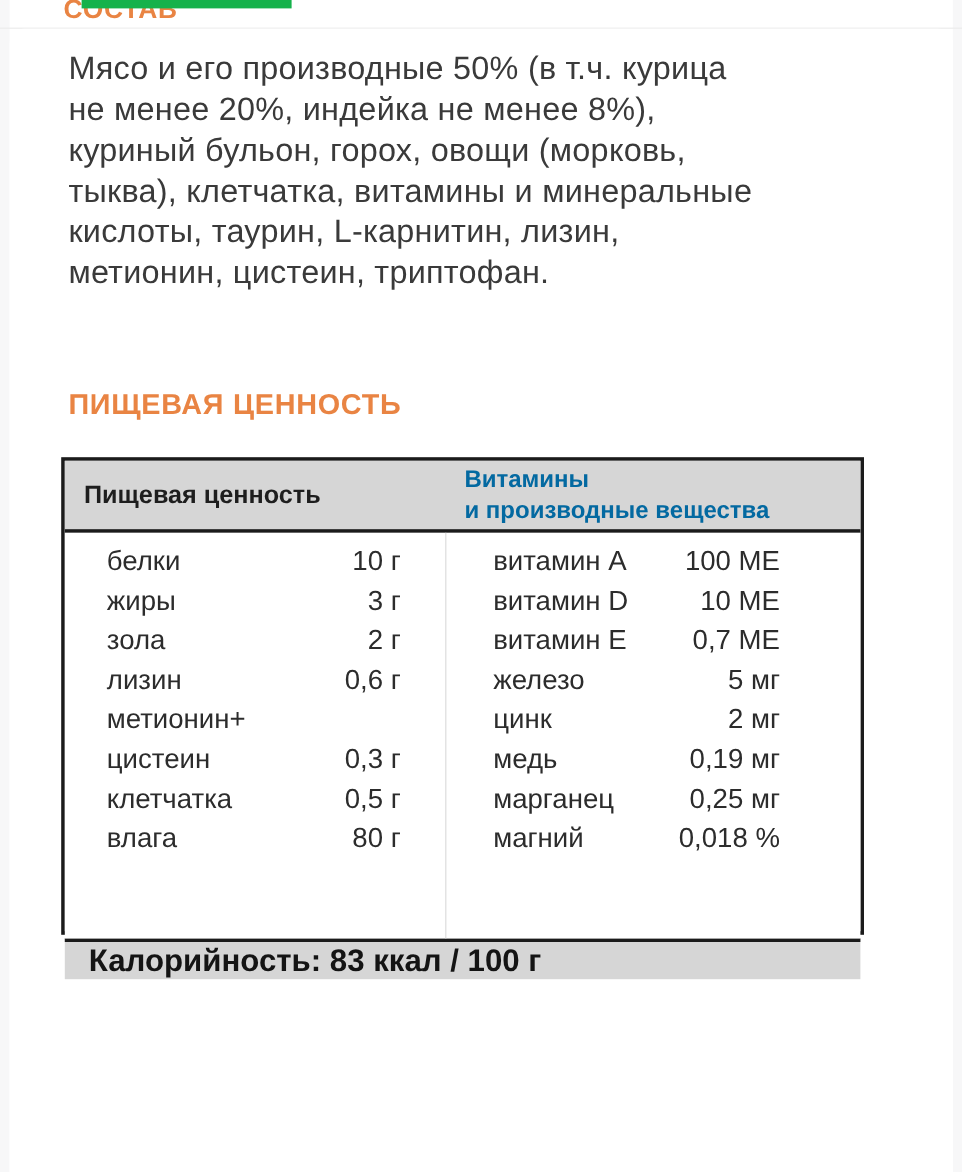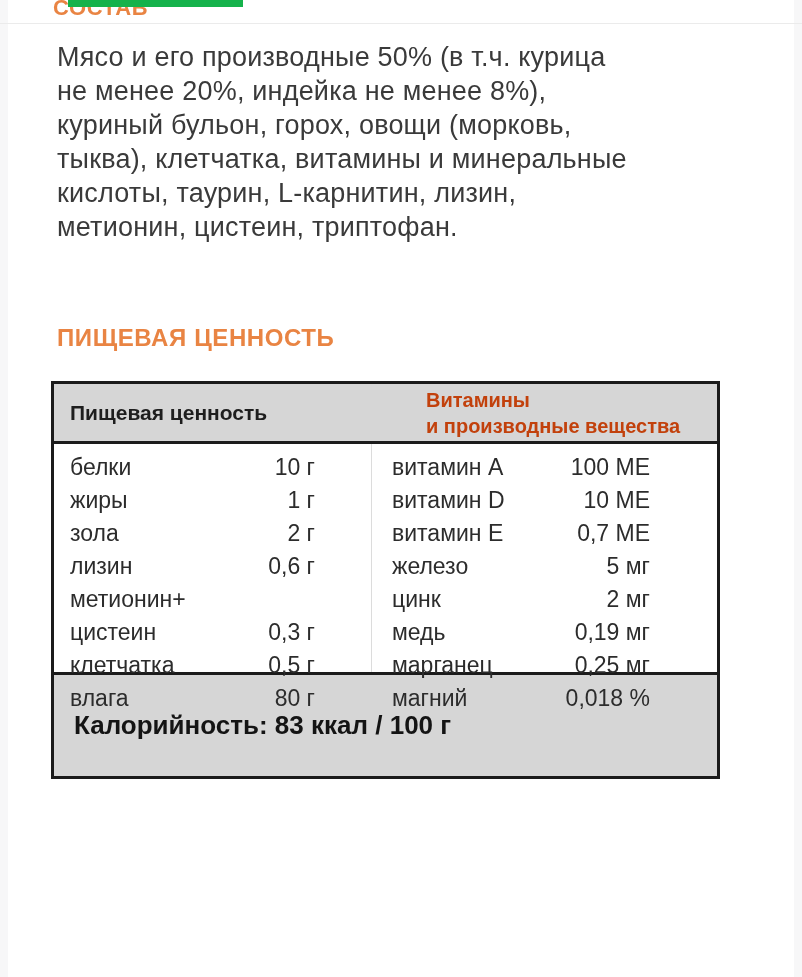--- a/index.html
+++ b/index.html
@@ -26,22 +26,22 @@
                       font-size:27px; line-height:34px; color:#3a3a3a; letter-spacing:0.2px; }
   .composition-text .line { white-space:nowrap; height:34px; }
 
   .tbl { position:absolute; left:51px; top:381px; width:669px; height:398px;
          border:3px solid var(--table_border,#1b1b1b); display:flex; flex-direction:column;
          color:#2c2c2c; }
   .thead { height:60px; background:var(--table_header_bg,#d6d6d6);
            border-bottom:3px solid var(--table_border,#1b1b1b);
            display:flex; align-items:center; flex:none; }
   .th-left { width:333px; padding-left:16px; font-size:21px; font-weight:700; color:#1e1e1e; }
-  .th-right { flex:1; font-size:20px; font-weight:700; line-height:26px; color:#c2410c;margin-left:39px; }
-  .tbody { height:228px; flex:none; display:flex; padding-top:7px; position:relative; background:#ffffff; }
+  .th-right { flex:1; font-size:20px; font-weight:700; line-height:26px; color:#0369a1; }
+  .tbody { height:338px; flex:none; display:flex; padding-top:7px; position:relative; background:#ffffff;padding-left:19px; }
   .col-divider { position:absolute; left:317px; top:0; bottom:0; width:1px; background:#dcdcdc; }
   .col-left  { width:317px; padding:0 56px 0 16px; }
   .col-right { flex:1; padding:0 67px 0 21px; }
   .row { display:flex; justify-content:space-between; font-size:23px; line-height:33px; white-space:nowrap; }
   .row .val { text-align:right; }
   .tfoot { flex:1; background:var(--table_header_bg,#d6d6d6);
            border-top:3px solid var(--table_border,#1b1b1b);
            display:flex; align-items:center; padding-left:20px;
            font-size:26px; font-weight:700; color:#141414; }
 </style>
@@ -80,21 +80,21 @@
     <div class="tbody">
       <div class="col-divider"></div>
 
       <div class="col-left">
         <div class="row">
           <span class="nm">белки</span>
           <span class="val">10 г</span>
         </div>
         <div class="row">
           <span class="nm">жиры</span>
-          <span class="val">1 г</span>
+          <span class="val">3 г</span>
         </div>
         <div class="row">
           <span class="nm">зола</span>
           <span class="val">2 г</span>
         </div>
         <div class="row">
           <span class="nm">лизин</span>
           <span class="val">0,6 г</span>
         </div>
         <div class="row">

